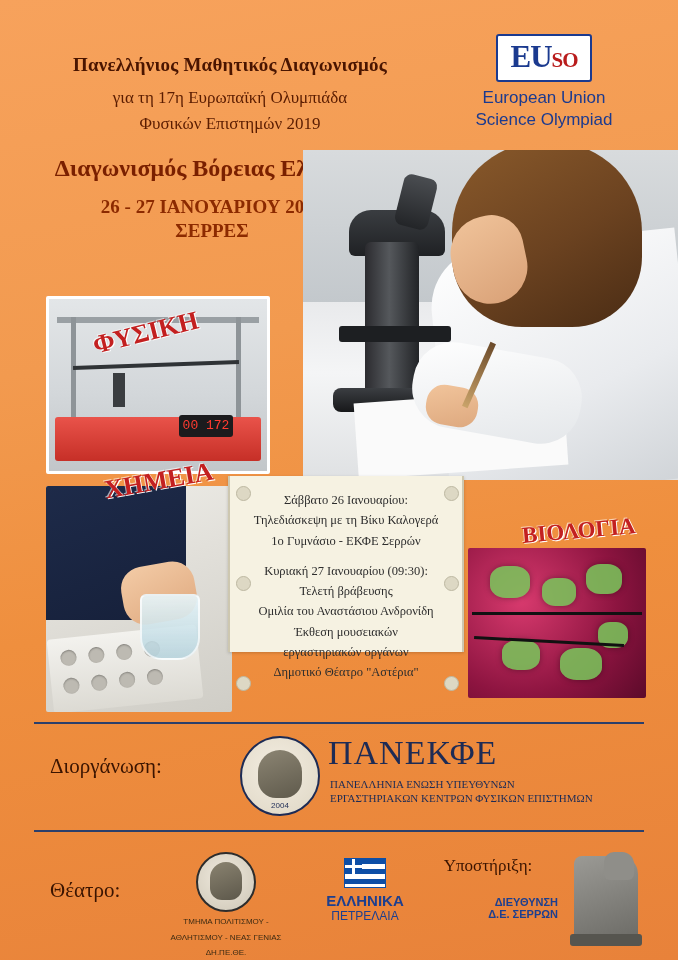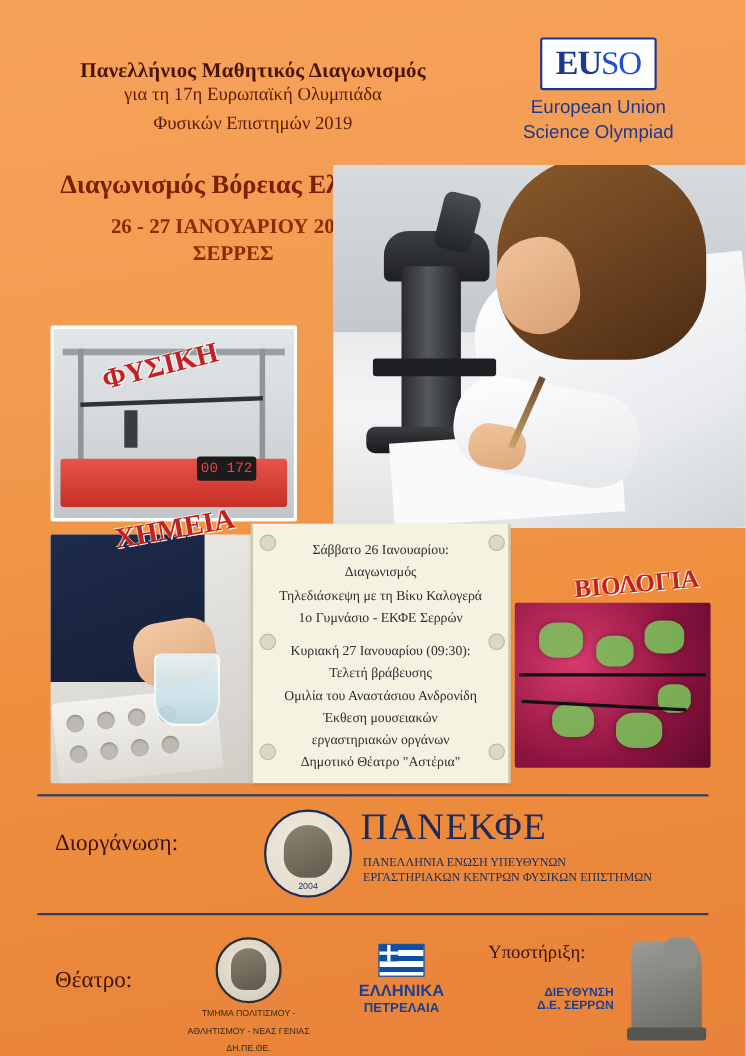--- a/index.html
+++ b/index.html
@@ -34,21 +34,21 @@
     font-weight: bold;
     font-size: 19px;
     color: #4a1500;
     letter-spacing: 0.2px;
     margin-top: 16px;
   }
   .t-line2 {
     font-family: "Liberation Serif", serif;
     font-size: 17px;
     color: #5a1c00;
-    margin-top: 0;
+    margin-top: 12px;
   }
   .t-line3 {
     font-family: "Liberation Serif", serif;
     font-size: 17px;
     color: #5a1c00;
     margin-top: 6px;
   }
   .subtitle-block {
     position: absolute;
     left: 22px;
@@ -93,23 +93,23 @@
   }
   .euso-box .eu {
     font-family: "Liberation Serif", serif;
     font-weight: bold;
     font-size: 31px;
     color: #1b3a8f;
     letter-spacing: -1px;
   }
   .euso-box .so {
     font-family: "Liberation Serif", serif;
-    font-weight: normal;
-    font-size: 30px;
-    color: #1d4ed8;
+    font-weight: bold;
+    font-size: 21px;
+    color: #b91c1c;
     letter-spacing: -1px;
   }
   .euso-l1, .euso-l2 {
     font-family: "Liberation Sans", sans-serif;
     font-size: 17px;
     color: #1b3a8f;
     margin-top: 6px;
   }
   .euso-l2 { margin-top: 2px; }
   
@@ -317,21 +317,21 @@
     right: 42px; top: 518px;
     font-size: 23px;
     transform: rotate(-5deg);
   }
   
   .note {
     position: absolute;
     left: 228px;
     top: 476px;
     width: 232px;
-    height: 236px;
+    height: 176px;
     background: #f6f2e2;
     border-left: 2px solid #cdc7b0;
     border-right: 2px solid #cdc7b0;
     box-shadow: 0 1px 3px rgba(0,0,0,.18);
   }
   .note .holes {
     position: absolute; left: 4px; top: 0; width: 16px; height: 100%;
   }
   .note .hole {
     position: absolute; left: 2px; width: 13px; height: 13px; border-radius: 50%;
@@ -446,21 +446,21 @@
   }
   .spon2 .flag .cross-h {
     position: absolute; left: 0; top: 6px; width: 17px; height: 3px; background: #fff;
   }
   .spon2 .l1 {
     font-family: "Liberation Sans", sans-serif;
     font-weight: bold; font-size: 15px; color: #1d3f8f;
   }
   .spon2 .l2 {
     font-family: "Liberation Sans", sans-serif;
-    font-weight: bold; font-size: 12px; color: #1d3f8f;
+    font-weight: normal; font-size: 12px; color: #1d3f8f;
   }
   .support {
     position: absolute; right: 120px; top: 856px; width: 140px; text-align: center;
   }
   .support .lbl {
     font-family: "Liberation Serif", serif;
     font-size: 17px; color: #3a1400;
   }
   .support .l1, .support .l2 {
     font-family: "Liberation Sans", sans-serif;
@@ -569,21 +569,20 @@
       <div class="hole" style="top:100px;"></div>
       <div class="hole" style="top:200px;"></div>
     </div>
     <div class="holes holes-r">
       <div class="hole" style="top:10px;"></div>
       <div class="hole" style="top:100px;"></div>
       <div class="hole" style="top:200px;"></div>
     </div>
     <div class="note-inner">
       <div>Σάββατο 26 Ιανουαρίου:</div>
-      <div>Διαγωνισμός</div>
       <div>Τηλεδιάσκεψη με τη Βίκυ Καλογερά</div>
       <div>1ο Γυμνάσιο - ΕΚΦΕ Σερρών</div>
       <div class="gap"></div>
       <div>Κυριακή 27 Ιανουαρίου (09:30):</div>
       <div>Τελετή βράβευσης</div>
       <div>Ομιλία του Αναστάσιου Ανδρονίδη</div>
       <div>Έκθεση μουσειακών</div>
       <div>εργαστηριακών οργάνων</div>
       <div>Δημοτικό Θέατρο "Αστέρια"</div>
     </div>

